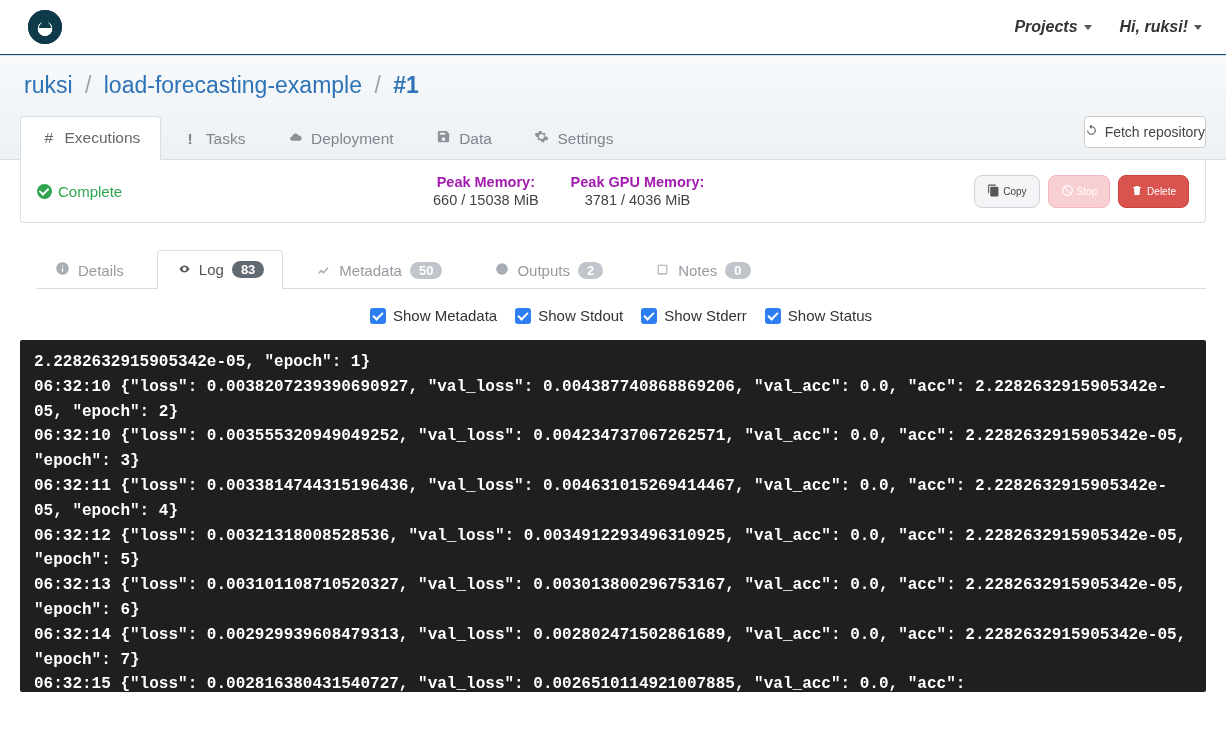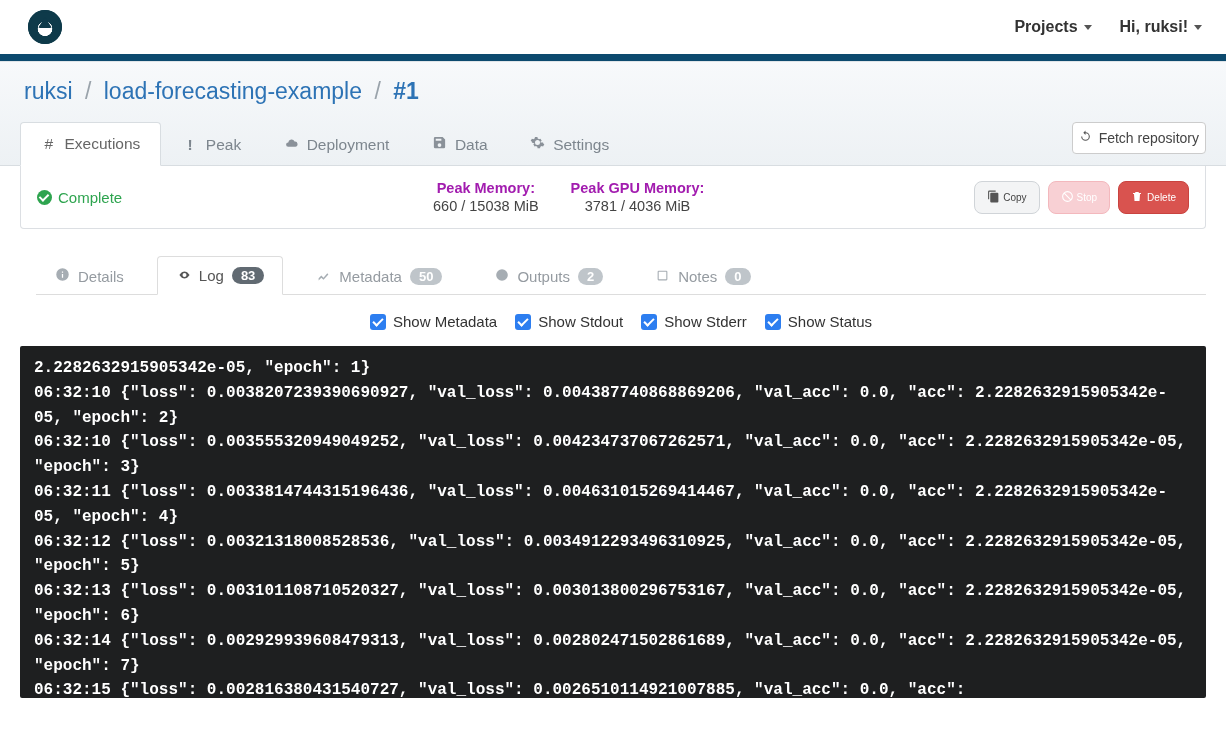--- a/index.html
+++ b/index.html
@@ -7,21 +7,22 @@
     font-family: -apple-system, BlinkMacSystemFont, "Segoe UI", Helvetica, Arial, sans-serif;
     font-size: 15px;
     color: #333;
     background: #fff;
   }
   .topnav {
     display: flex;
     align-items: center;
     justify-content: space-between;
     padding: 10px 24px 10px 28px;
-    border-bottom: 7px solid #0c4a6e;
+    border-bottom: 1px solid #0c4a6e;
+    font-style: italic;
   }
   .logo {
     width: 34px; height: 34px;
     border-radius: 50%;
     background: radial-gradient(circle at 50% 55%, #fff 0 28%, #0e3a4a 30% 100%);
     position: relative;
     box-shadow: 0 0 0 2px #0e3a4a inset;
   }
   .logo::after {
     content: '';
@@ -77,21 +78,21 @@
     border-bottom: 1px solid #fff;
     border-radius: 4px 4px 0 0;
     color: #666;
   }
   .icon { display: inline-block; width: 1em; text-align: center; }
 
   .fetch-btn {
     background: #fff;
     border: 1px solid #ccc;
     border-radius: 4px;
-    padding: 7px 6px;
+    padding: 7px 0;
     font-size: 14px;
     color: #444;
     cursor: pointer;
     margin-bottom: 10px;
     display: flex; align-items: center; gap: 6px;
   }
 
   .status-row {
     border: 1px solid #dcdfe3;
     border-top: none;
@@ -206,21 +207,21 @@
   </div>
 
   <div class="nav-row">
     <div class="nav-tabs">
       <div class="nav-tab active">
         <span class="icon">#</span>
         <span>Executions</span>
       </div>
       <div class="nav-tab">
         <span class="icon" style="font-weight:700">!</span>
-        <span>Peak</span>
+        <span>Tasks</span>
       </div>
       <div class="nav-tab">
         <span class="icon">
           <svg width="17" height="13" viewBox="0 0 24 24" fill="#8a9199">
               <path d="M19 18H6a4 4 0 0 1 0-8 6 6 0 0 1 11.6-1.6A4.5 4.5 0 0 1 19 18z"></path>
             </svg>
         </span>
         <span>Deployment</span>
       </div>
       <div class="nav-tab">

